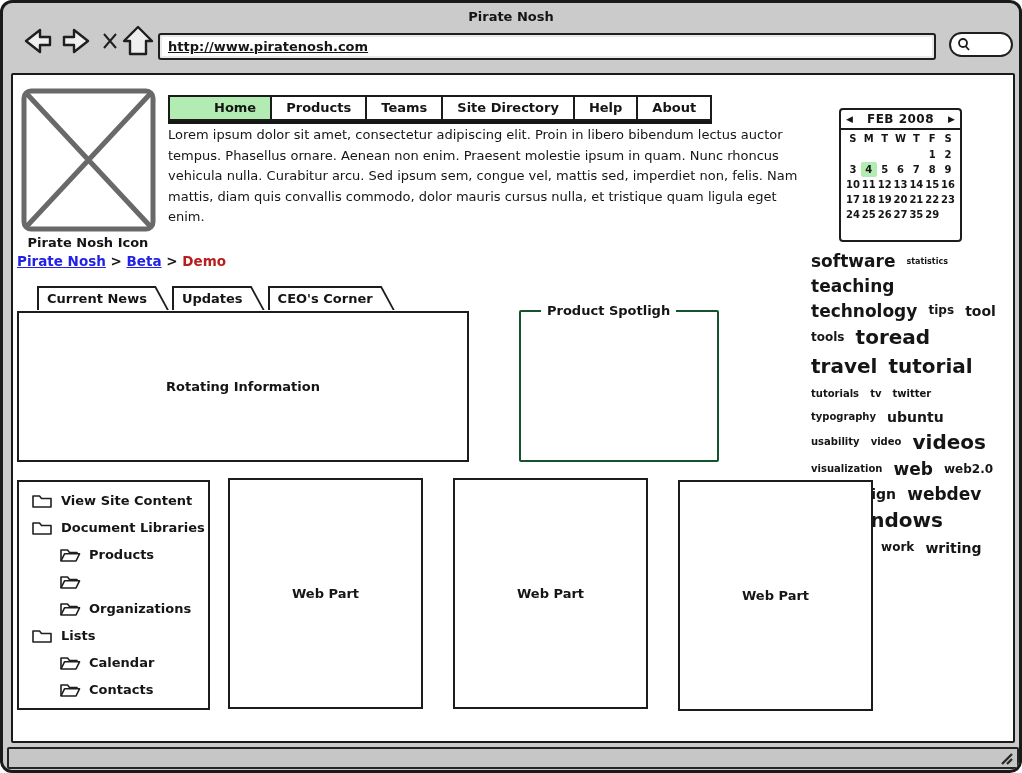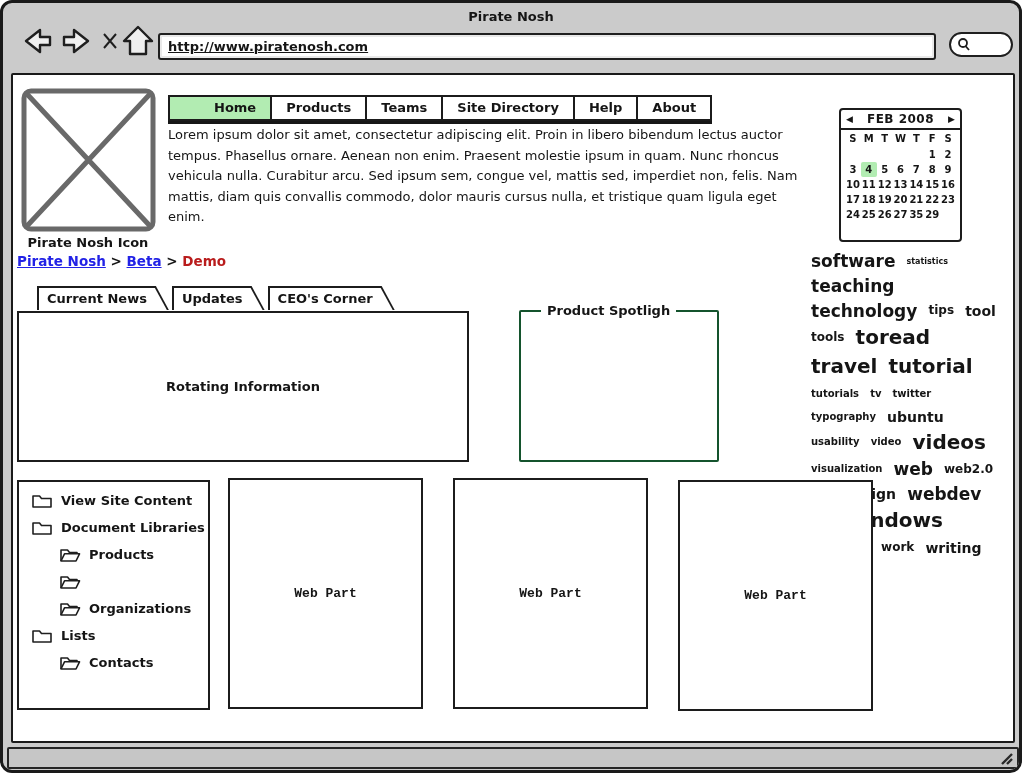--- a/index.html
+++ b/index.html
@@ -92,21 +92,21 @@
   .tree-item.lvl1{padding-left:40px;}
   .folder path{fill:#fff;stroke:#1f1f1f;stroke-width:1.6;stroke-linejoin:round;}
   .tree-item.closed .fo{display:none;}
   .tree-item.open .fc{display:none;}
 
   
   .webparts{position:absolute;left:225px;top:475px;width:645px;height:232px;
     display:flex;justify-content:space-between;}
   .webpart{width:195px;height:231px;border:2px solid #1c1c1c;background:#fff;
     display:flex;align-items:center;justify-content:center;
-    font-size:13px;font-weight:600;font-family:Liberation Mono, monospace;}
+    font-size:13px;font-weight:600;}
   .webpart:last-child{margin-top:2px;}
 
   
   .statusbar{position:absolute;left:4px;top:744px;width:1012px;height:22px;
     background:#c6c6c6;border:2px solid #242424;border-radius:2px;
     display:flex;align-items:center;justify-content:flex-end;padding-right:3px;}
   .grip{cursor:nwse-resize;}
 </style>
 </head>
 <body>
@@ -440,20 +440,30 @@
         <svg class="folder" viewBox="0 0 22 16" width="22" height="16">
           <path class="fc" d="M2 14 V3 h6.5 l2 2.5 H20 V14 Z"></path>
           <g class="fo">
             <path d="M2 14 V3 h6.5 l2 2.5 H18 V7.5"></path>
             <path d="M2 14 L5.5 6.8 H20.5 L17 14 Z"></path>
           </g>
         </svg>
         <span class="tree-label">Lists</span>
       </div>
 
+      <div class="tree-item lvl1 open">
+        <svg class="folder" viewBox="0 0 22 16" width="22" height="16">
+          <path class="fc" d="M2 14 V3 h6.5 l2 2.5 H20 V14 Z"></path>
+          <g class="fo">
+            <path d="M2 14 V3 h6.5 l2 2.5 H18 V7.5"></path>
+            <path d="M2 14 L5.5 6.8 H20.5 L17 14 Z"></path>
+          </g>
+        </svg>
+        <span class="tree-label">Calendar</span>
+      </div>
 
       <div class="tree-item lvl1 open">
         <svg class="folder" viewBox="0 0 22 16" width="22" height="16">
           <path class="fc" d="M2 14 V3 h6.5 l2 2.5 H20 V14 Z"></path>
           <g class="fo">
             <path d="M2 14 V3 h6.5 l2 2.5 H18 V7.5"></path>
             <path d="M2 14 L5.5 6.8 H20.5 L17 14 Z"></path>
           </g>
         </svg>
         <span class="tree-label">Contacts</span>

